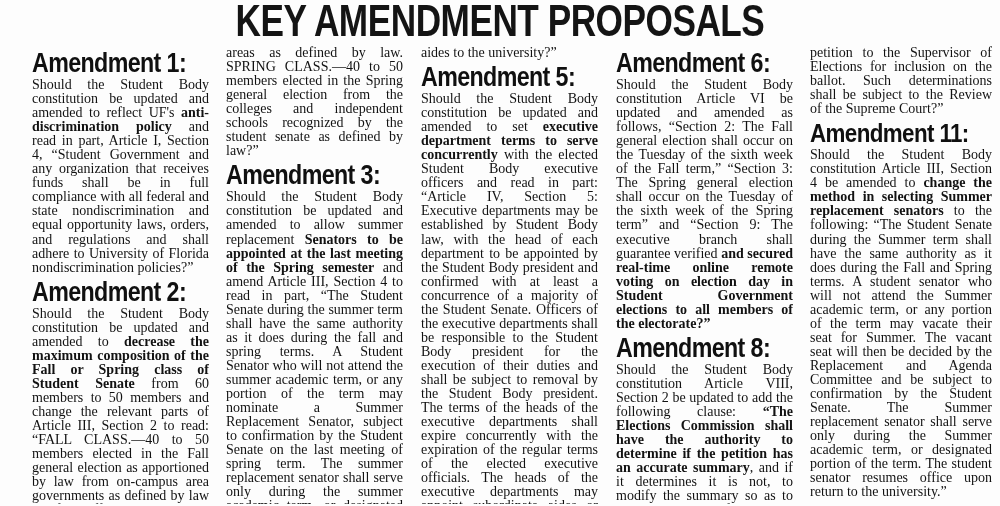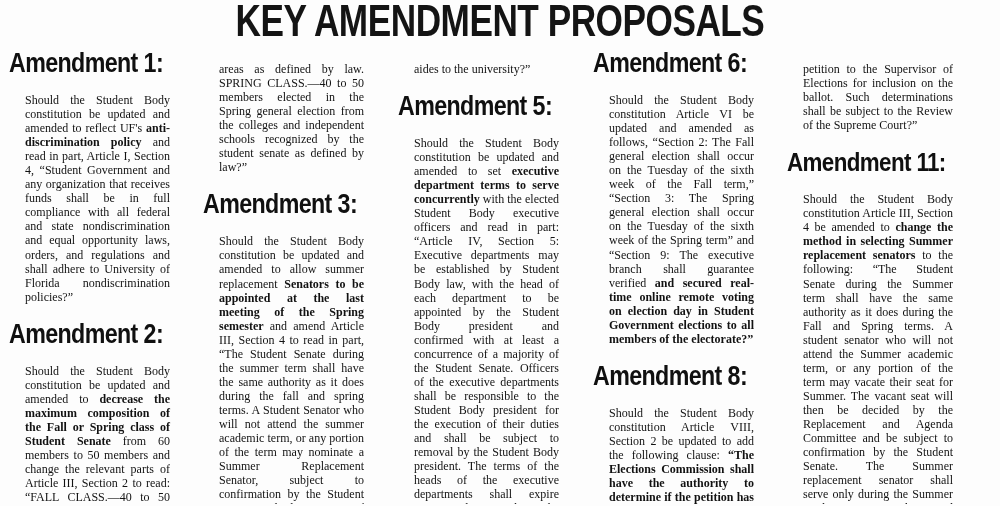--- a/index.html
+++ b/index.html
@@ -37,21 +37,21 @@
     letter-spacing: -0.6px;
     transform: scaleX(0.80);
     transform-origin: 50% 0;
     color: #141414;
     white-space: nowrap;
   }
 
   .columns {
     position: absolute;
     top: 46px;
-    left: 9px;
+    left: 32px;
     width: 960px;
     height: 458px;
     text-decoration: underline;
   }
 
   .col {
     position: absolute;
     top: 0;
     width: 177px;
     height: 458px;
@@ -71,23 +71,23 @@
     letter-spacing: -0.7px;
     transform: scaleX(0.86);
     transform-origin: 0 50%;
     color: #101010;
     margin: 3px 0 1px 0;
     white-space: nowrap;
   }
   .col5 .amd-head { font-size: 26px; }
 
   p.body {
-    margin: 16px;
+    margin: 0;
     font-family: "Liberation Serif", serif;
-    font-size: 12px;
+    font-size: 14px;
     line-height: 14.05px;
     text-align: justify;
     text-justify: inter-word;
     -webkit-hyphens: none;
     hyphens: none;
     word-spacing: 0px;
     color: #121212;
   }
   p.body b { font-weight: bold; }
 </style>

